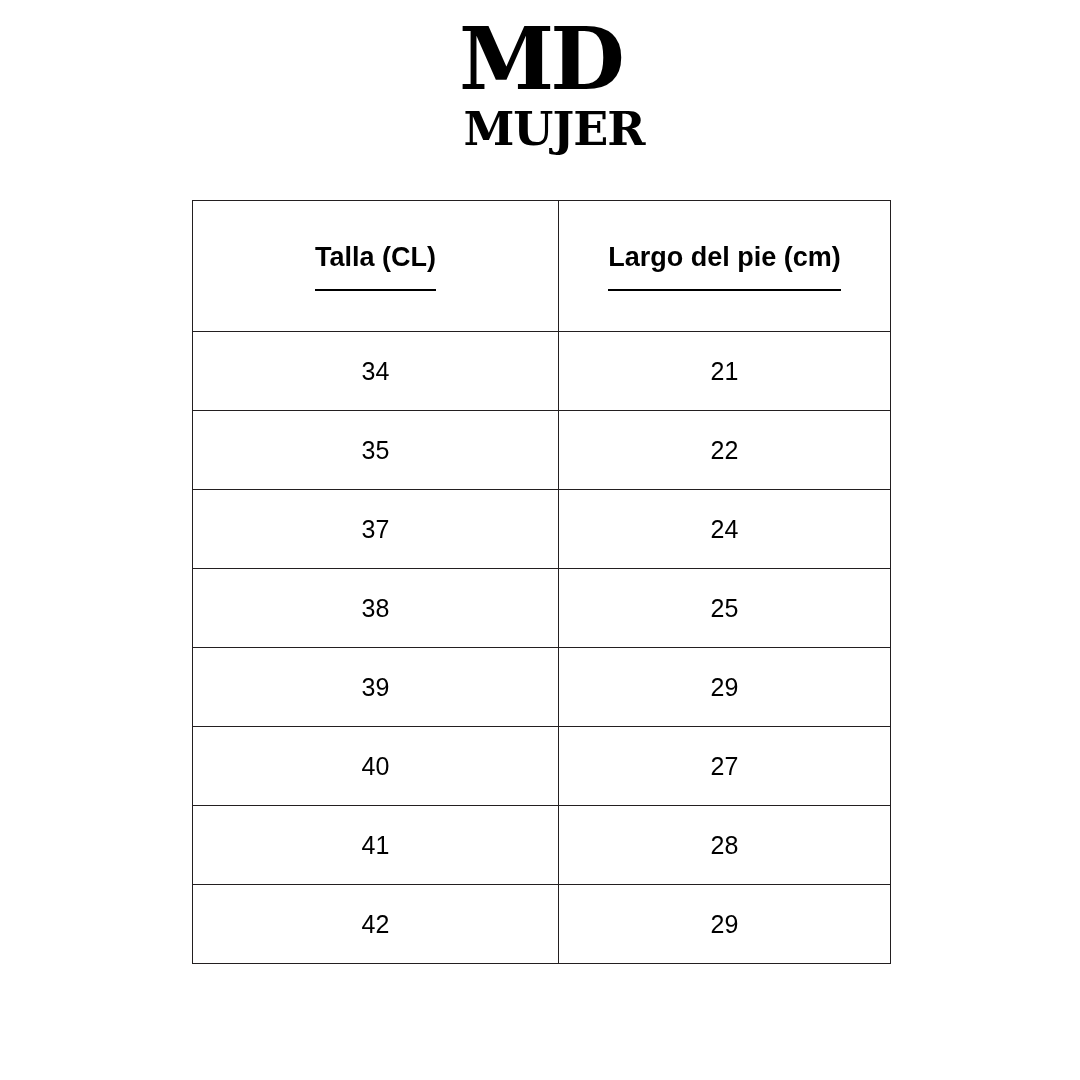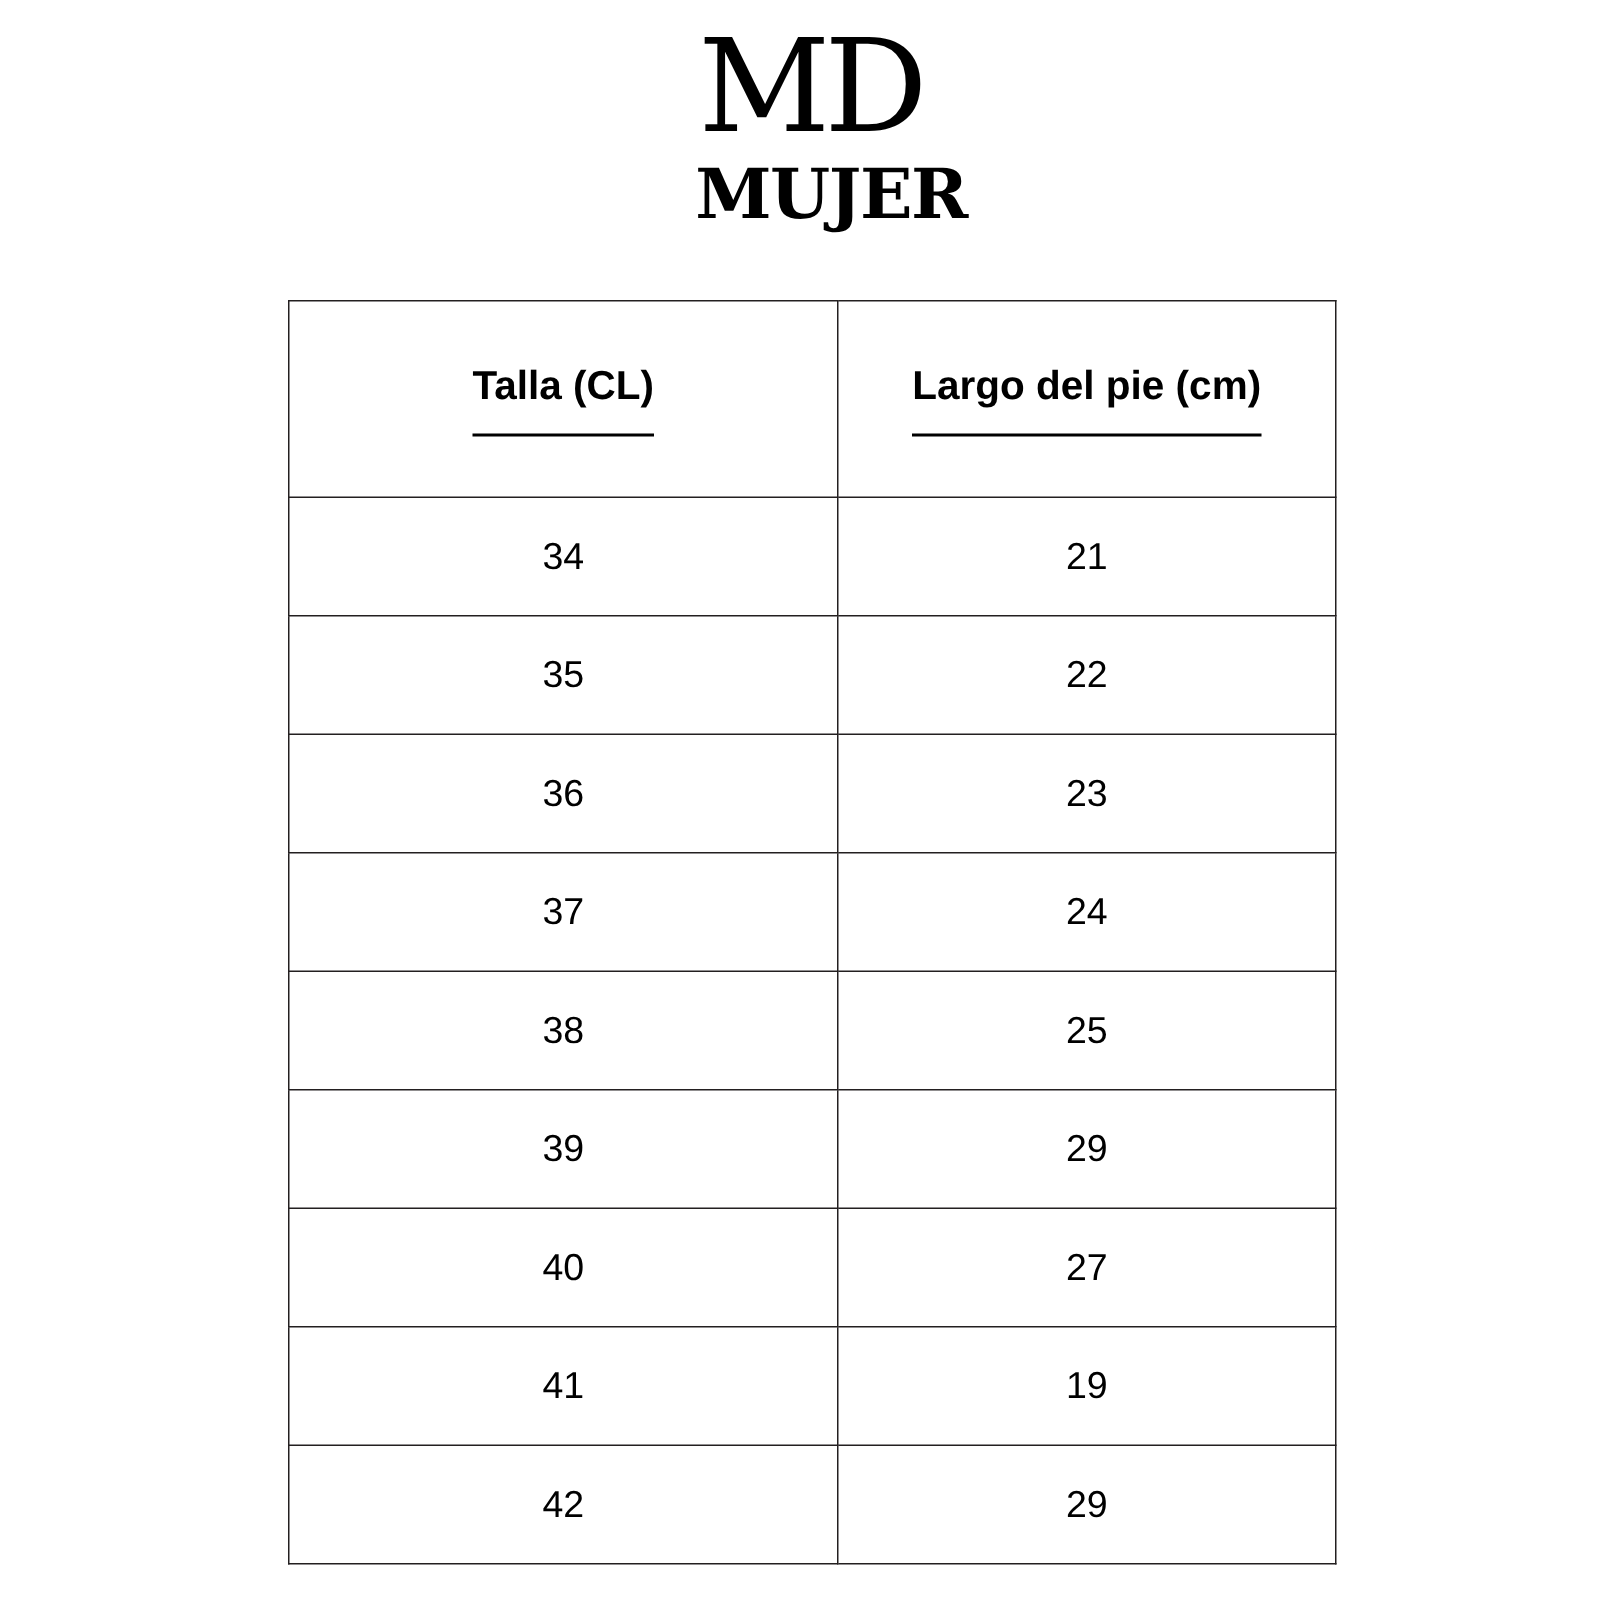--- a/index.html
+++ b/index.html
@@ -19,21 +19,21 @@
     height: 1080px;
     position: relative;
     box-sizing: border-box;
   }
   .brand {
     text-align: center;
     padding-top: 18px;
   }
   .brand-mark {
     font-family: "DejaVu Serif", serif;
-    font-weight: normal;
+    font-weight: bold;
     font-size: 86px;
     line-height: 0.95;
     letter-spacing: -4px;
     color: #000;
   }
   .brand-sub {
     font-family: "DejaVu Serif", serif;
     font-weight: bold;
     font-size: 46px;
     line-height: 1.0;
@@ -105,42 +105,38 @@
       <tbody>
         <tr>
           <td>34</td>
           <td>21</td>
         </tr>
         <tr>
           <td>35</td>
           <td>22</td>
         </tr>
         <tr>
-          <td>36</td>
-          <td>23</td>
-        </tr>
-        <tr>
           <td>37</td>
           <td>24</td>
         </tr>
         <tr>
           <td>38</td>
           <td>25</td>
         </tr>
         <tr>
           <td>39</td>
           <td>29</td>
         </tr>
         <tr>
           <td>40</td>
           <td>27</td>
         </tr>
         <tr>
           <td>41</td>
-          <td>19</td>
+          <td>28</td>
         </tr>
         <tr>
           <td>42</td>
           <td>29</td>
         </tr>
       </tbody>
     </table>
   </div>
 
 </div>

